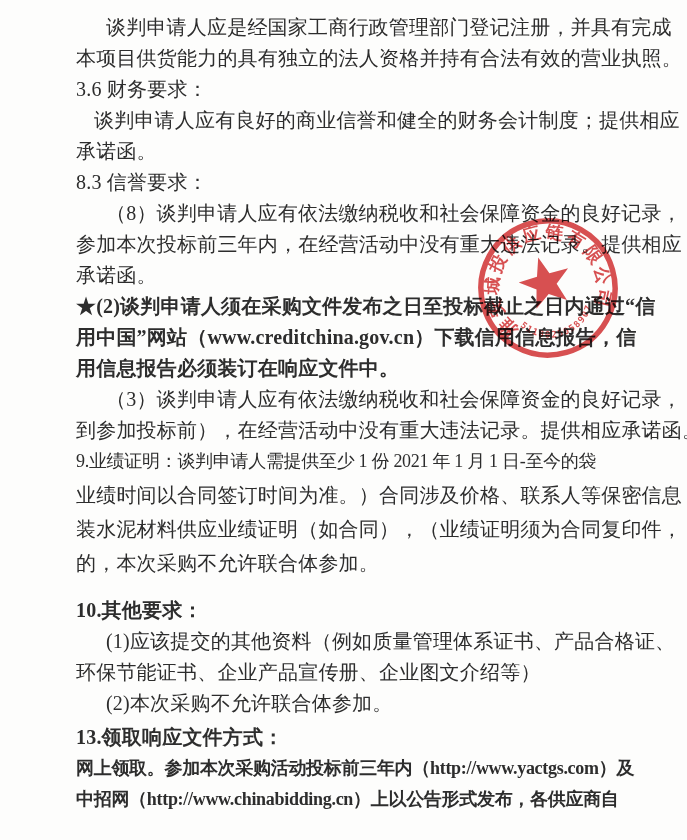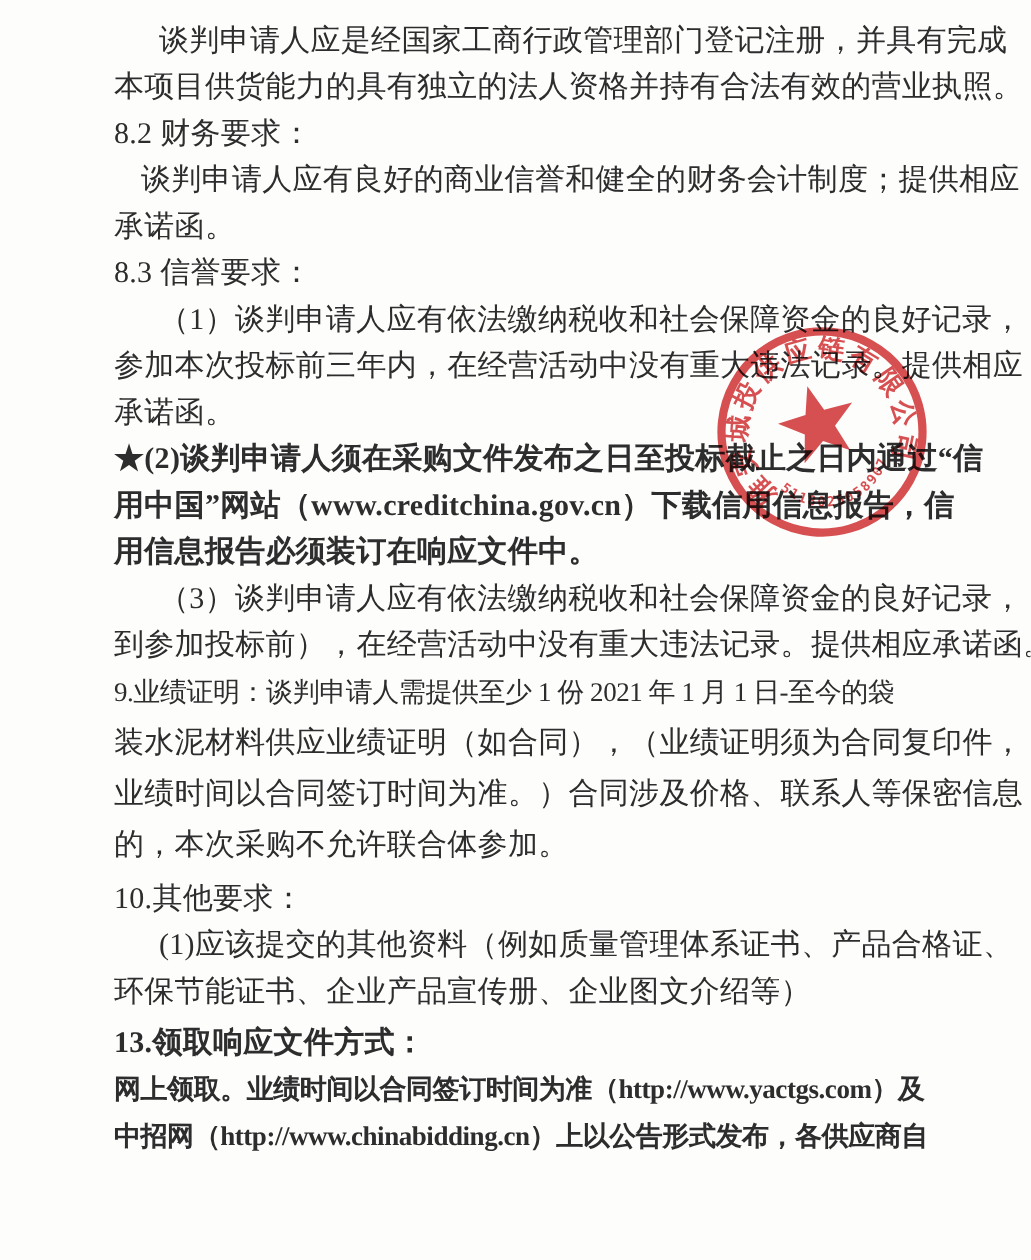--- a/index.html
+++ b/index.html
@@ -24,58 +24,59 @@
   }
   .line{
     line-height:31px;
     white-space:nowrap;
     letter-spacing:0.2px;
   }
   .b{font-weight:bold;}
   .i30{text-indent:30px;}
   .i18{text-indent:18px;font-family:Liberation Serif, serif;}
   .g3{margin-top:3px;}
-  .g5{margin-top:5px;}
+  .g5{margin-top:16px;font-weight:bold;}
   .sm{font-size:18px;letter-spacing:-0.3px;}
   .seal{
     position:absolute;
     left:458px;top:198px;
     mix-blend-mode:multiply;
     opacity:0.88;
   }
 </style>
 </head>
 <body>
 
 <div class="page">
 
   <div class="body-text">
     <div class="line i30">谈判申请人应是经国家工商行政管理部门登记注册，并具有完成</div>
     <div class="line">本项目供货能力的具有独立的法人资格并持有合法有效的营业执照。</div>
-    <div class="line">8.2 财务要求：</div>
+    <div class="line">3.6 财务要求：</div>
     <div class="line i18">谈判申请人应有良好的商业信誉和健全的财务会计制度；提供相应</div>
     <div class="line">承诺函。</div>
     <div class="line">8.3 信誉要求：</div>
-    <div class="line i30">（1）谈判申请人应有依法缴纳税收和社会保障资金的良好记录，</div>
+    <div class="line i30">（8）谈判申请人应有依法缴纳税收和社会保障资金的良好记录，</div>
     <div class="line">参加本次投标前三年内，在经营活动中没有重大违法记录。提供相应</div>
     <div class="line">承诺函。</div>
     <div class="line b">★(2)谈判申请人须在采购文件发布之日至投标截止之日内通过“信</div>
     <div class="line b">用中国”网站（www.creditchina.gov.cn）下载信用信息报告，信</div>
     <div class="line b">用信息报告必须装订在响应文件中。</div>
     <div class="line i30">（3）谈判申请人应有依法缴纳税收和社会保障资金的良好记录，</div>
     <div class="line">到参加投标前），在经营活动中没有重大违法记录。提供相应承诺函。</div>
     <div class="line sm">9.业绩证明：谈判申请人需提供至少 1 份 2021 年 1 月 1 日-至今的袋</div>
+    <div class="line g3">业绩时间以合同签订时间为准。）合同涉及价格、联系人等保密信息</div>
     <div class="line g3">装水泥材料供应业绩证明（如合同），（业绩证明须为合同复印件，</div>
-    <div class="line g3">业绩时间以合同签订时间为准。）合同涉及价格、联系人等保密信息</div>
     <div class="line g3">的，本次采购不允许联合体参加。</div>
     <div class="line g5">10.其他要求：</div>
     <div class="line i30">(1)应该提交的其他资料（例如质量管理体系证书、产品合格证、</div>
     <div class="line">环保节能证书、企业产品宣传册、企业图文介绍等）</div>
+    <div class="line i30">(2)本次采购不允许联合体参加。</div>
     <div class="line b g3">13.领取响应文件方式：</div>
-    <div class="line b sm">网上领取。业绩时间以合同签订时间为准（http://www.yactgs.com）及</div>
+    <div class="line b sm">网上领取。参加本次采购活动投标前三年内（http://www.yactgs.com）及</div>
     <div class="line b sm">中招网（http://www.chinabidding.cn）上以公告形式发布，各供应商自</div>
   </div>
 
   <svg class="seal" width="190" height="190" viewBox="458 198 190 190">
     <g transform="rotate(-16 548 288)">
       <circle cx="548" cy="288" r="67" fill="none" stroke-width="5.5" stroke="#d4383a"></circle>
 
       <polygon transform="translate(547,283)" points="0,-27 6.47,-8.9 25.68,-8.34 10.46,3.4 15.87,21.84 0,11 -15.87,21.84 -10.46,3.4 -25.68,-8.34 -6.47,-8.9" fill="#d4383a"></polygon>
 
       <defs>

